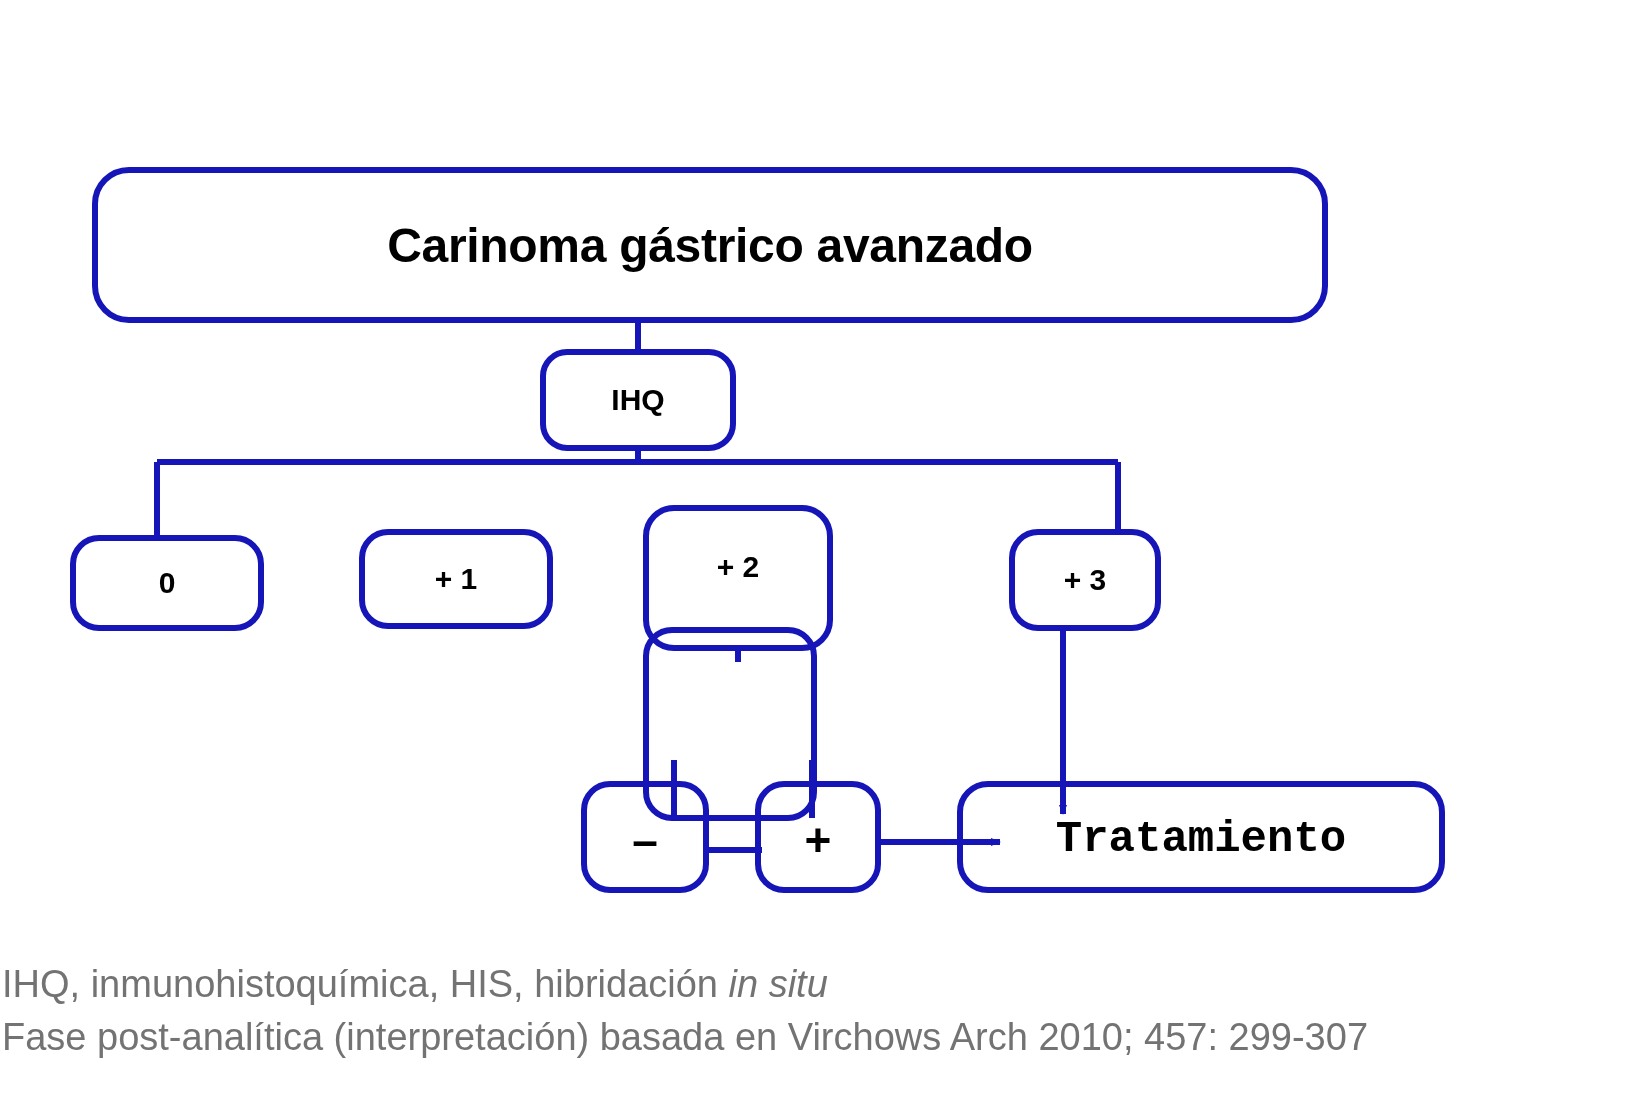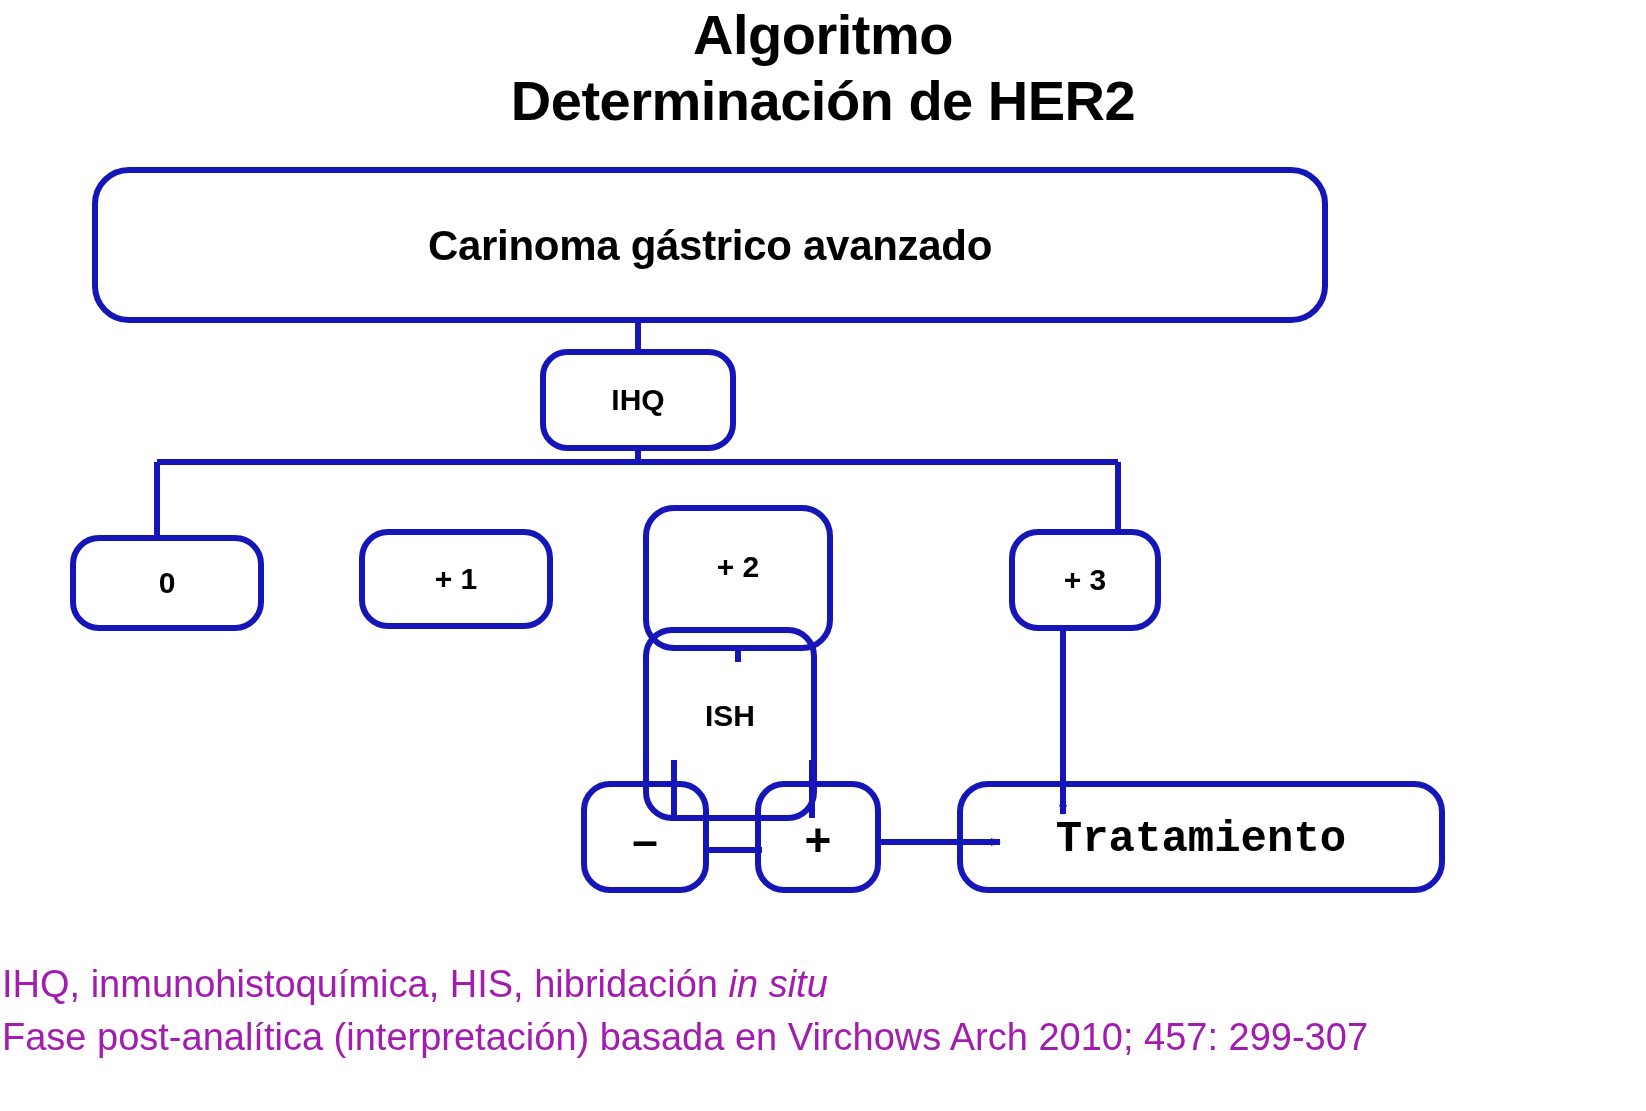--- a/index.html
+++ b/index.html
@@ -45,50 +45,46 @@
     position: absolute;
     display: flex;
     align-items: center;
     justify-content: center;
     text-align: center;
     color: #000000;
     font-weight: bold;
     pointer-events: none;
   }
   .box-label.lbl-head {
-    font-size: 42px;
+    font-size: 48px;
     line-height: 56px;
     letter-spacing: -0.3px;
   }
   .box-label.lbl-node { font-size: 30px; }
   .box-label.lbl-sign { font-size: 46px; }
   .box-label.lbl-treat { font-size: 44px; font-family: Liberation Mono, monospace; }
 
   
   #footnotes {
     position: absolute;
     left: 2px;
     top: 958px;
     width: 1640px;
-    color: #a21caf;
+    color: #737373;
     font-size: 38px;
     line-height: 53px;
   }
   #footnotes .fn-line { display: block; white-space: nowrap; }
   #footnotes .ital { font-style: italic; }
 </style>
 </head>
 <body>
 
 <div id="page">
 
-  <div id="title">
-    <span class="line">Algoritmo</span>
-    <span class="line">Determinación de HER2</span>
-  </div>
 
   <svg id="diagram-svg" viewBox="0 0 1646 1111">
     <defs>
       <marker id="arrowhead" markerWidth="10" markerHeight="8" refX="9" refY="4" orient="auto" markerUnits="userSpaceOnUse">
         <polygon points="0,0 10,4 0,8" fill="#1515B8"></polygon>
       </marker>
     </defs>
 
     <g fill="none" stroke="#1515B8" stroke-width="6" stroke-linecap="butt">
 
@@ -143,21 +139,20 @@
   <div class="box-label lbl-node" style="left:543px; top:352px; width:190px; height:96px;">IHQ</div>
 
   <div class="box-label lbl-node" style="left:73px; top:538px; width:188px; height:90px;">0</div>
 
   <div class="box-label lbl-node" style="left:362px; top:532px; width:188px; height:94px;">+ 1</div>
 
   <div class="box-label lbl-node" style="left:646px; top:508px; width:184px; height:118px;">+ 2</div>
 
   <div class="box-label lbl-node" style="left:1012px; top:532px; width:146px; height:96px;">+ 3</div>
 
-  <div class="box-label lbl-node" style="left:646px; top:668px; width:168px; height:96px;">ISH</div>
 
   <div class="box-label lbl-sign" style="left:584px; top:790px; width:122px; height:100px;">–</div>
 
   <div class="box-label lbl-sign" style="left:758px; top:790px; width:120px; height:100px;">+</div>
 
   <div class="box-label lbl-treat" style="left:960px; top:788px; width:482px; height:102px;">Tratamiento</div>
 
   <div id="footnotes">
     <span class="fn-line">
       <span>IHQ, inmunohistoquímica, HIS, hibridación </span><span class="ital">in situ</span>

